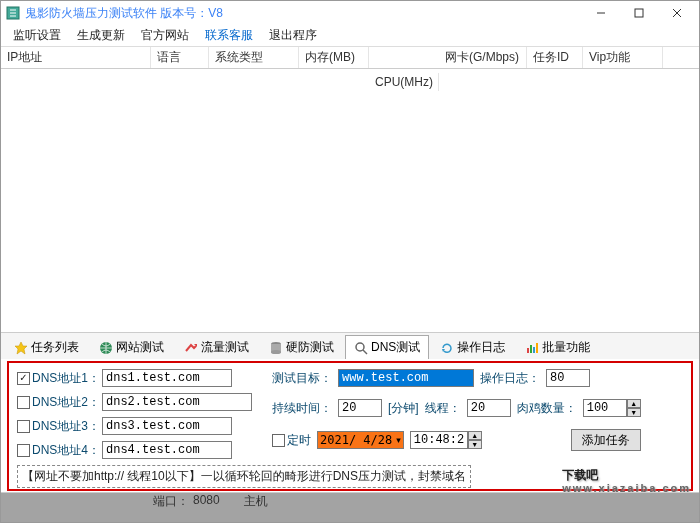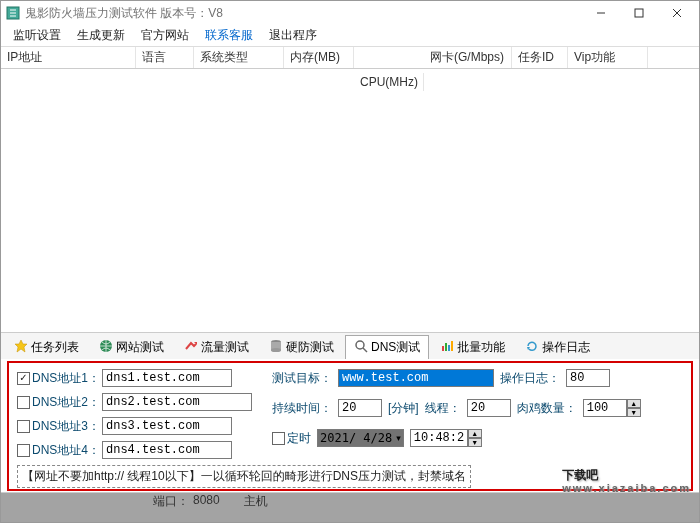--- a/index.html
+++ b/index.html
@@ -1,29 +1,29 @@
 <!DOCTYPE html>
 <html><head>
 <meta charset="utf-8">
 <style>
 * { margin: 0; padding: 0; box-sizing: border-box; font-family: "Microsoft YaHei", SimSun, sans-serif; font-size: 12px; }
 body { width: 700px; height: 523px; background: #fff; border: 1px solid #999; position: relative; overflow: hidden; }
 .titlebar { height: 24px; display: flex; align-items: center; padding: 0 4px; background: #fff; }
 .titlebar .icon { width: 16px; height: 16px; margin-right: 4px; display: flex; align-items: center; justify-content: center; }
-.titlebar .title { flex: 1; color: #737373; }
+.titlebar .title { flex: 1; color: #3b82f6; }
 .titlebar .winbtns { display: flex; gap: 2px; }
 .titlebar .winbtn { width: 36px; height: 20px; display: flex; align-items: center; justify-content: center; cursor: pointer; }
 .menubar { height: 22px; display: flex; padding: 0 4px; border-bottom: 1px solid #ddd; }
 .menubar .menu { padding: 2px 8px; cursor: pointer; color: #222; }
 .menubar .menu.highlight { color: #0066cc; }
 .tableheader { height: 22px; display: flex; align-items: center; background: #fff; border-bottom: 1px solid #ccc; }
 .tableheader .col { border-right: 1px solid #e5e5e5; padding: 2px 6px; color: #333; }
 .tablebody { height: 264px; background: #fff; border-bottom: 1px solid #ccc; }
 .tabs { height: 26px; display: flex; align-items: center; padding: 2px 4px 0 4px; gap: 2px; background: #f5f5f5; }
-.tab { display: flex; gap: 3px; padding: 3px 8px; cursor: pointer; border: 1px solid transparent; border-bottom: none; }
+.tab { display: flex; align-items: center; gap: 3px; padding: 3px 8px; cursor: pointer; border: 1px solid transparent; border-bottom: none; }
 .tab.active { background: #fff; border-color: #aaa; }
 .tab .ticon { width: 14px; height: 14px; display: flex; align-items: center; justify-content: center; }
 .panel { margin: 2px 6px 4px 6px; border: 2px solid #d40000; padding: 6px 8px 4px 8px; height: 130px; }
 .panel .row { display: flex; align-items: center; gap: 6px; margin-bottom: 6px; }
 .panel .leftcol { display: flex; flex-direction: column; gap: 4px; }
 .panel .rightcol { display: flex; flex-direction: column; gap: 6px; }
 .panel .cols { display: flex; gap: 20px; }
 .cbwrap { display: flex; align-items: center; gap: 2px; }
 .cb { width: 13px; height: 13px; border: 1px solid #666; display: flex; align-items: center; justify-content: center; cursor: pointer; background: #fff; }
 .cb.checked::after { content: "✓"; font-size: 10px; line-height: 1; color: #222; }
@@ -73,21 +73,21 @@
 
 <div class="menubar" id="menubar">
     <div class="menu">监听设置</div>
     <div class="menu">生成更新</div>
     <div class="menu">官方网站</div>
     <div class="menu highlight">联系客服</div>
     <div class="menu">退出程序</div>
   </div>
 
 <div class="tableheader" id="tableheader">
-    <div class="col" style="width: 135px;">IP地址</div>
+    <div class="col" style="width: 150px;">IP地址</div>
     <div class="col" style="width: 58px;">语言</div>
     <div class="col" style="width: 90px;">系统类型</div>
     <div class="col" style="width: 70px;">内存(MB)</div>
     <div class="col" style="width: 70px; margin-top: 48px;">CPU(MHz)</div>
     <div class="col" style="width: 88px;">网卡(G/Mbps)</div>
     <div class="col" style="width: 56px;">任务ID</div>
     <div class="col" style="width: 80px;">Vip功能</div>
   </div>
 <div class="tablebody"></div>
 
@@ -133,37 +133,37 @@
         <svg width="14" height="14" viewBox="0 0 14 14">
           <circle cx="6" cy="6" r="4" fill="none" stroke="#666" stroke-width="1.5"></circle>
           <line x1="9" y1="9" x2="13" y2="13" stroke="#666" stroke-width="1.5"></line>
         </svg>
       </span>
       <span>DNS测试</span>
     </div>
     <div class="tab">
       <span class="ticon">
         <svg width="14" height="14" viewBox="0 0 14 14">
+          <path d="M3 7a4 4 0 1 1 1 3" fill="none" stroke="#39c" stroke-width="1.5"></path>
+          <polygon points="2,8 5,8 3,11" fill="#39c"></polygon>
+        </svg>
+      </span>
+      <span>操作日志</span>
+    </div>
+    <div class="tab">
+      <span class="ticon">
+        <svg width="14" height="14" viewBox="0 0 14 14">
           <rect x="2" y="7" width="2" height="5" fill="#d44"></rect>
           <rect x="5" y="4" width="2" height="8" fill="#3a3"></rect>
           <rect x="8" y="6" width="2" height="6" fill="#39c"></rect>
           <rect x="11" y="2" width="2" height="10" fill="#fa0"></rect>
         </svg>
       </span>
       <span>批量功能</span>
     </div>
-    <div class="tab">
-      <span class="ticon">
-        <svg width="14" height="14" viewBox="0 0 14 14">
-          <path d="M3 7a4 4 0 1 1 1 3" fill="none" stroke="#39c" stroke-width="1.5"></path>
-          <polygon points="2,8 5,8 3,11" fill="#39c"></polygon>
-        </svg>
-      </span>
-      <span>操作日志</span>
-    </div>
   </div>
 
 <div class="panel">
   <div class="cols">
     <div class="leftcol" id="dnslist">
         <div class="row" style="gap: 2px; margin-bottom: 2px;">
           <div class="cbwrap">
             <div class="cb checked"></div>
             <span class="lbl">DNS地址1：</span>
           </div>
@@ -187,21 +187,21 @@
           <div class="cbwrap">
             <div class="cb"></div>
             <span class="lbl">DNS地址4：</span>
           </div>
           <input class="txt" value="dns4.test.com" style="width: 130px;">
         </div>
       </div>
     <div class="rightcol">
       <div class="row">
         <span class="lbl">测试目标：</span>
-        <input class="txt sel" style="width: 156px;" value="www.test.com">
+        <input class="txt sel" style="width: 136px;" value="www.test.com">
         <span class="lbl">操作日志：</span>
         <input class="txt" style="width: 44px;" value="80">
       </div>
       <div class="row">
         <span class="lbl">持续时间：</span>
         <input class="txt" style="width: 44px;" value="20">
         <span class="lbl">[分钟]</span>
         <span class="lbl">线程：</span>
         <input class="txt" style="width: 44px;" value="20">
         <span class="lbl">肉鸡数量：</span>
@@ -211,32 +211,33 @@
             <div class="sbtn">▲</div>
             <div class="sbtn">▼</div>
           </div>
         </div>
       </div>
       <div class="row">
         <div class="cbwrap">
           <div class="cb"></div>
           <span class="lbl">定时</span>
         </div>
-        <div style="display:flex;align-items:center;border:1px solid #7a7a7a;height:18px;padding:0 2px;background:#737373">
+        <div style="display:flex;align-items:center;border:1px solid #7a7a7a;height:18px;padding:0 2px;background:#f97316">
           <span style="font-family:monospace">2021/ 4/28</span>
           <span style="margin-left:4px;font-size:9px">▾</span>
         </div>
         <div class="spinner">
           <input class="txt" style="width: 58px;" value="10:48:23">
           <div class="sbtns">
             <div class="sbtn">▲</div>
             <div class="sbtn">▼</div>
           </div>
         </div>
         <div style="flex:1"></div>
+        <button class="btn">添加任务</button>
       </div>
     </div>
   </div>
   <div class="hint">【网址不要加http:// 线程10以下】一以循环轮回的畸形进行DNS压力测试，封禁域名</div>
 </div>
 
 <div class="watermark">
   <span>下载吧</span>
   <span class="sub">www.xiazaiba.com</span>
 </div>

